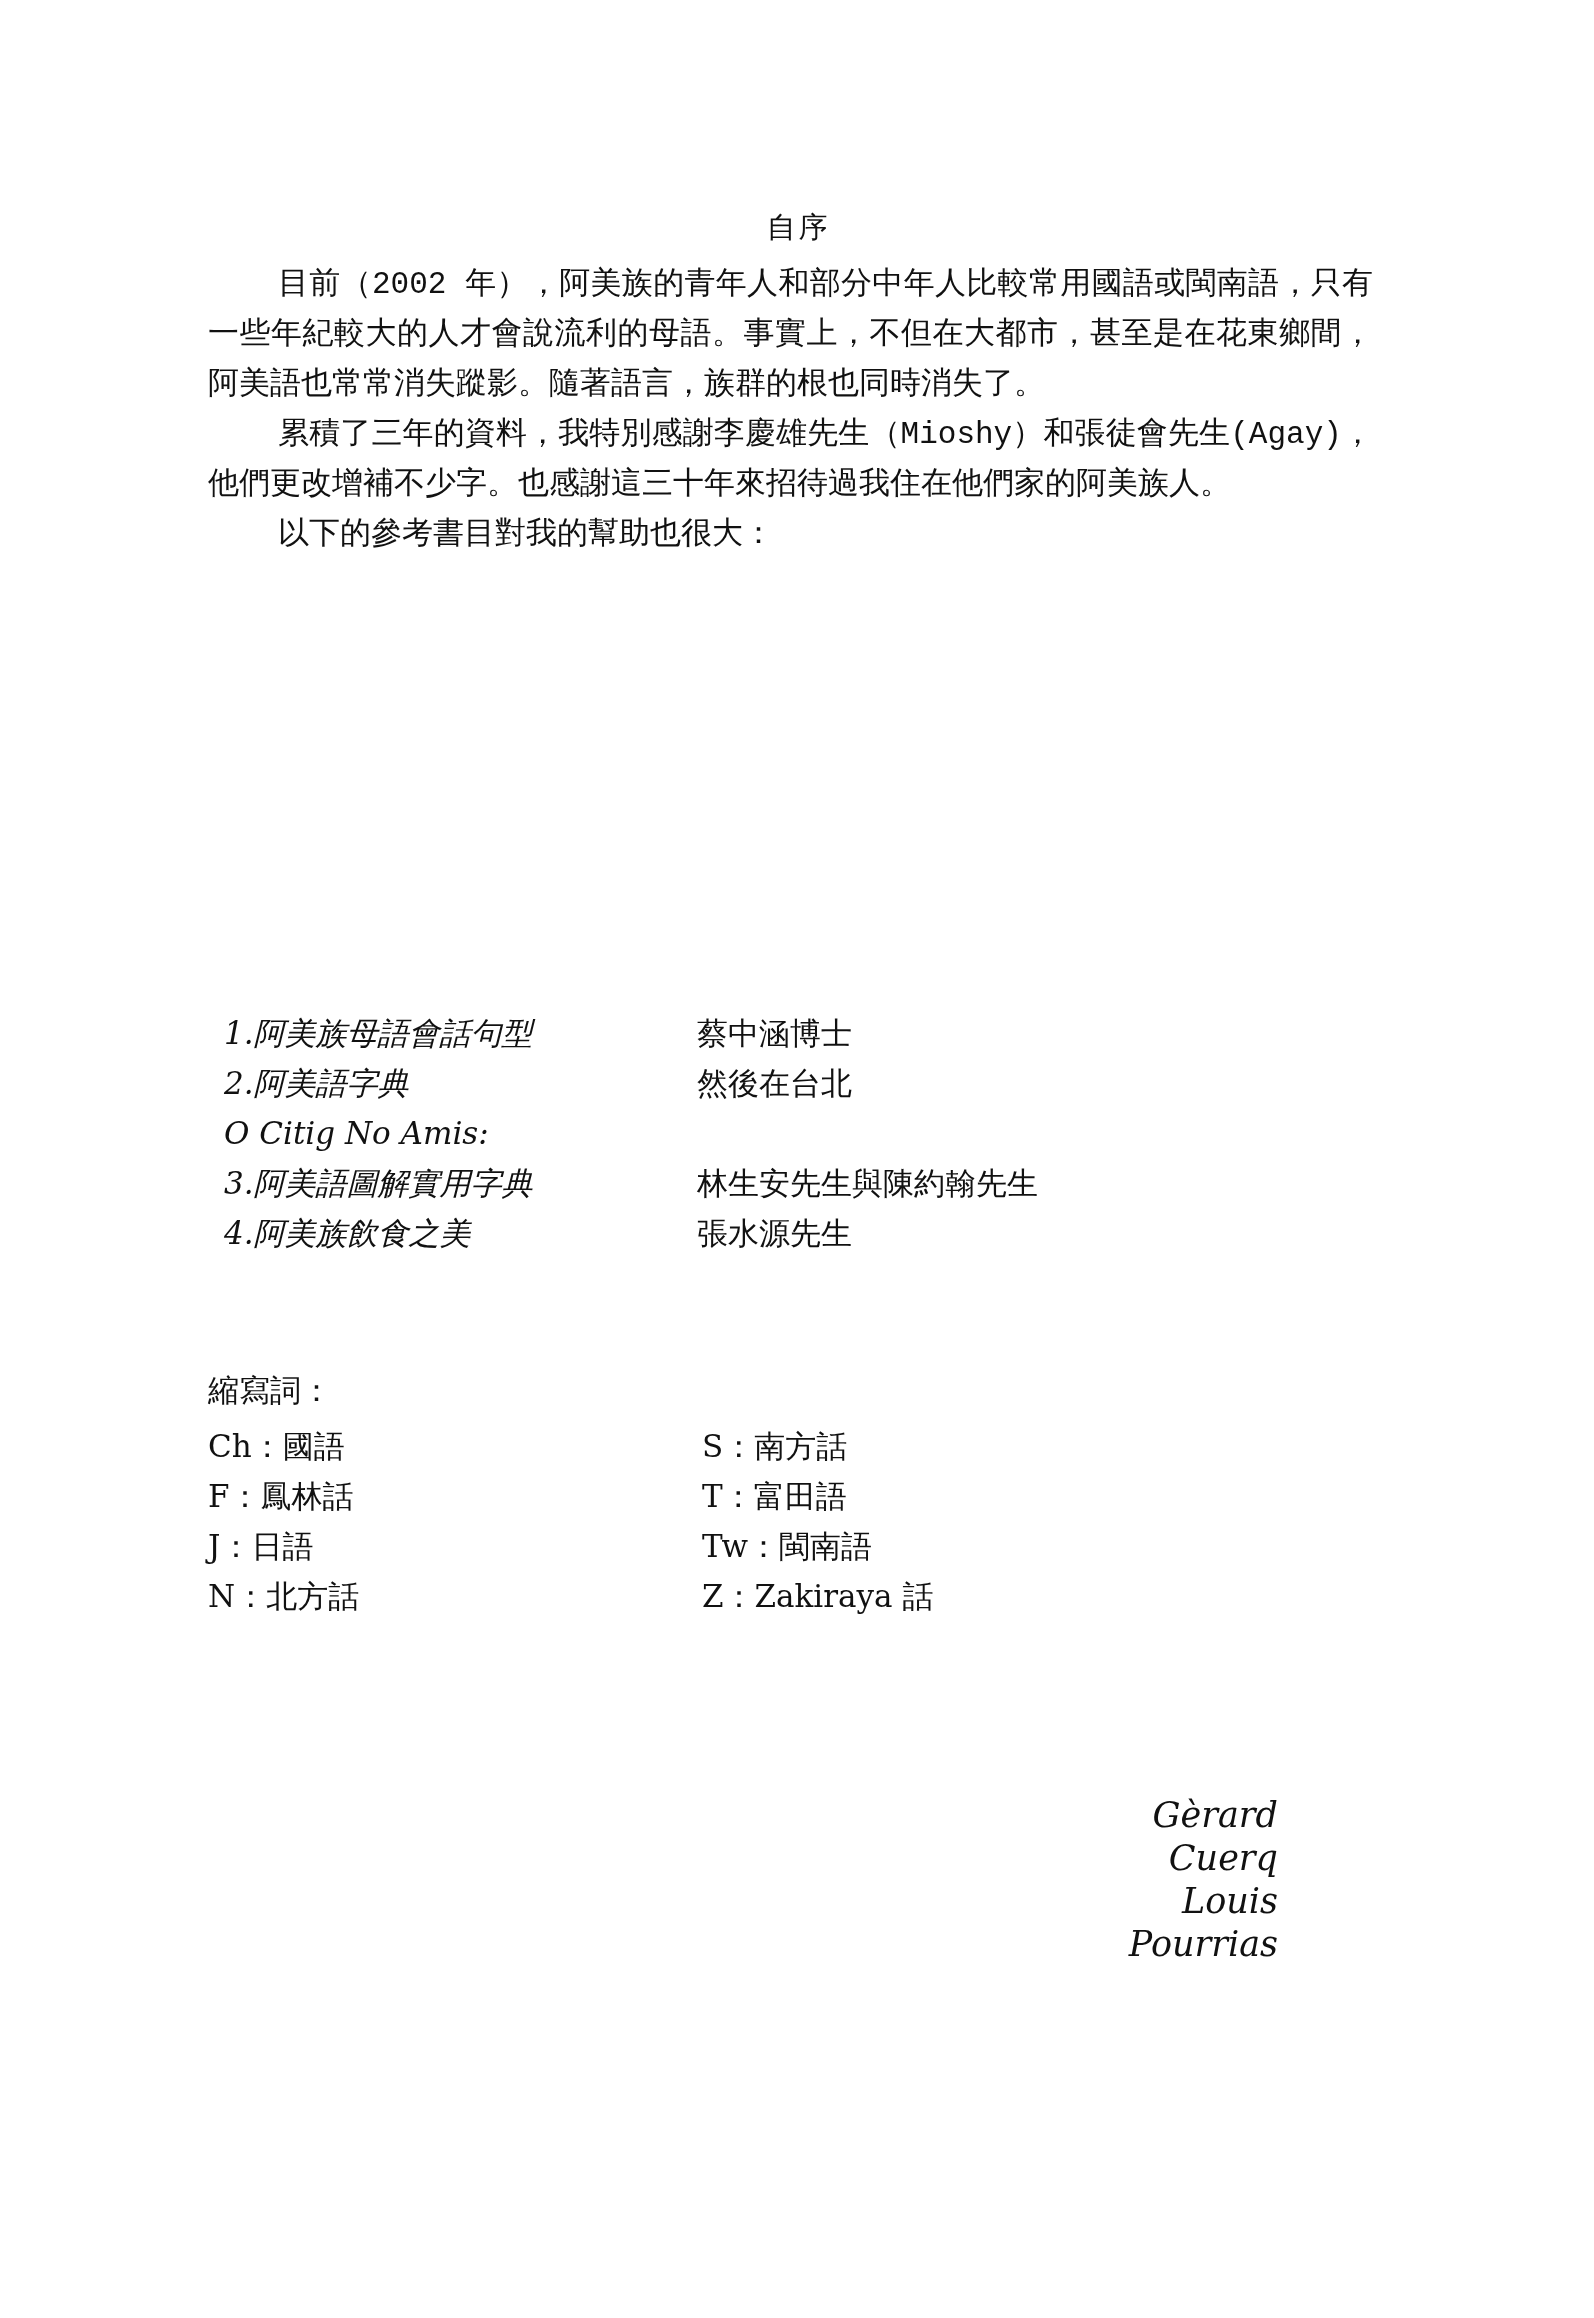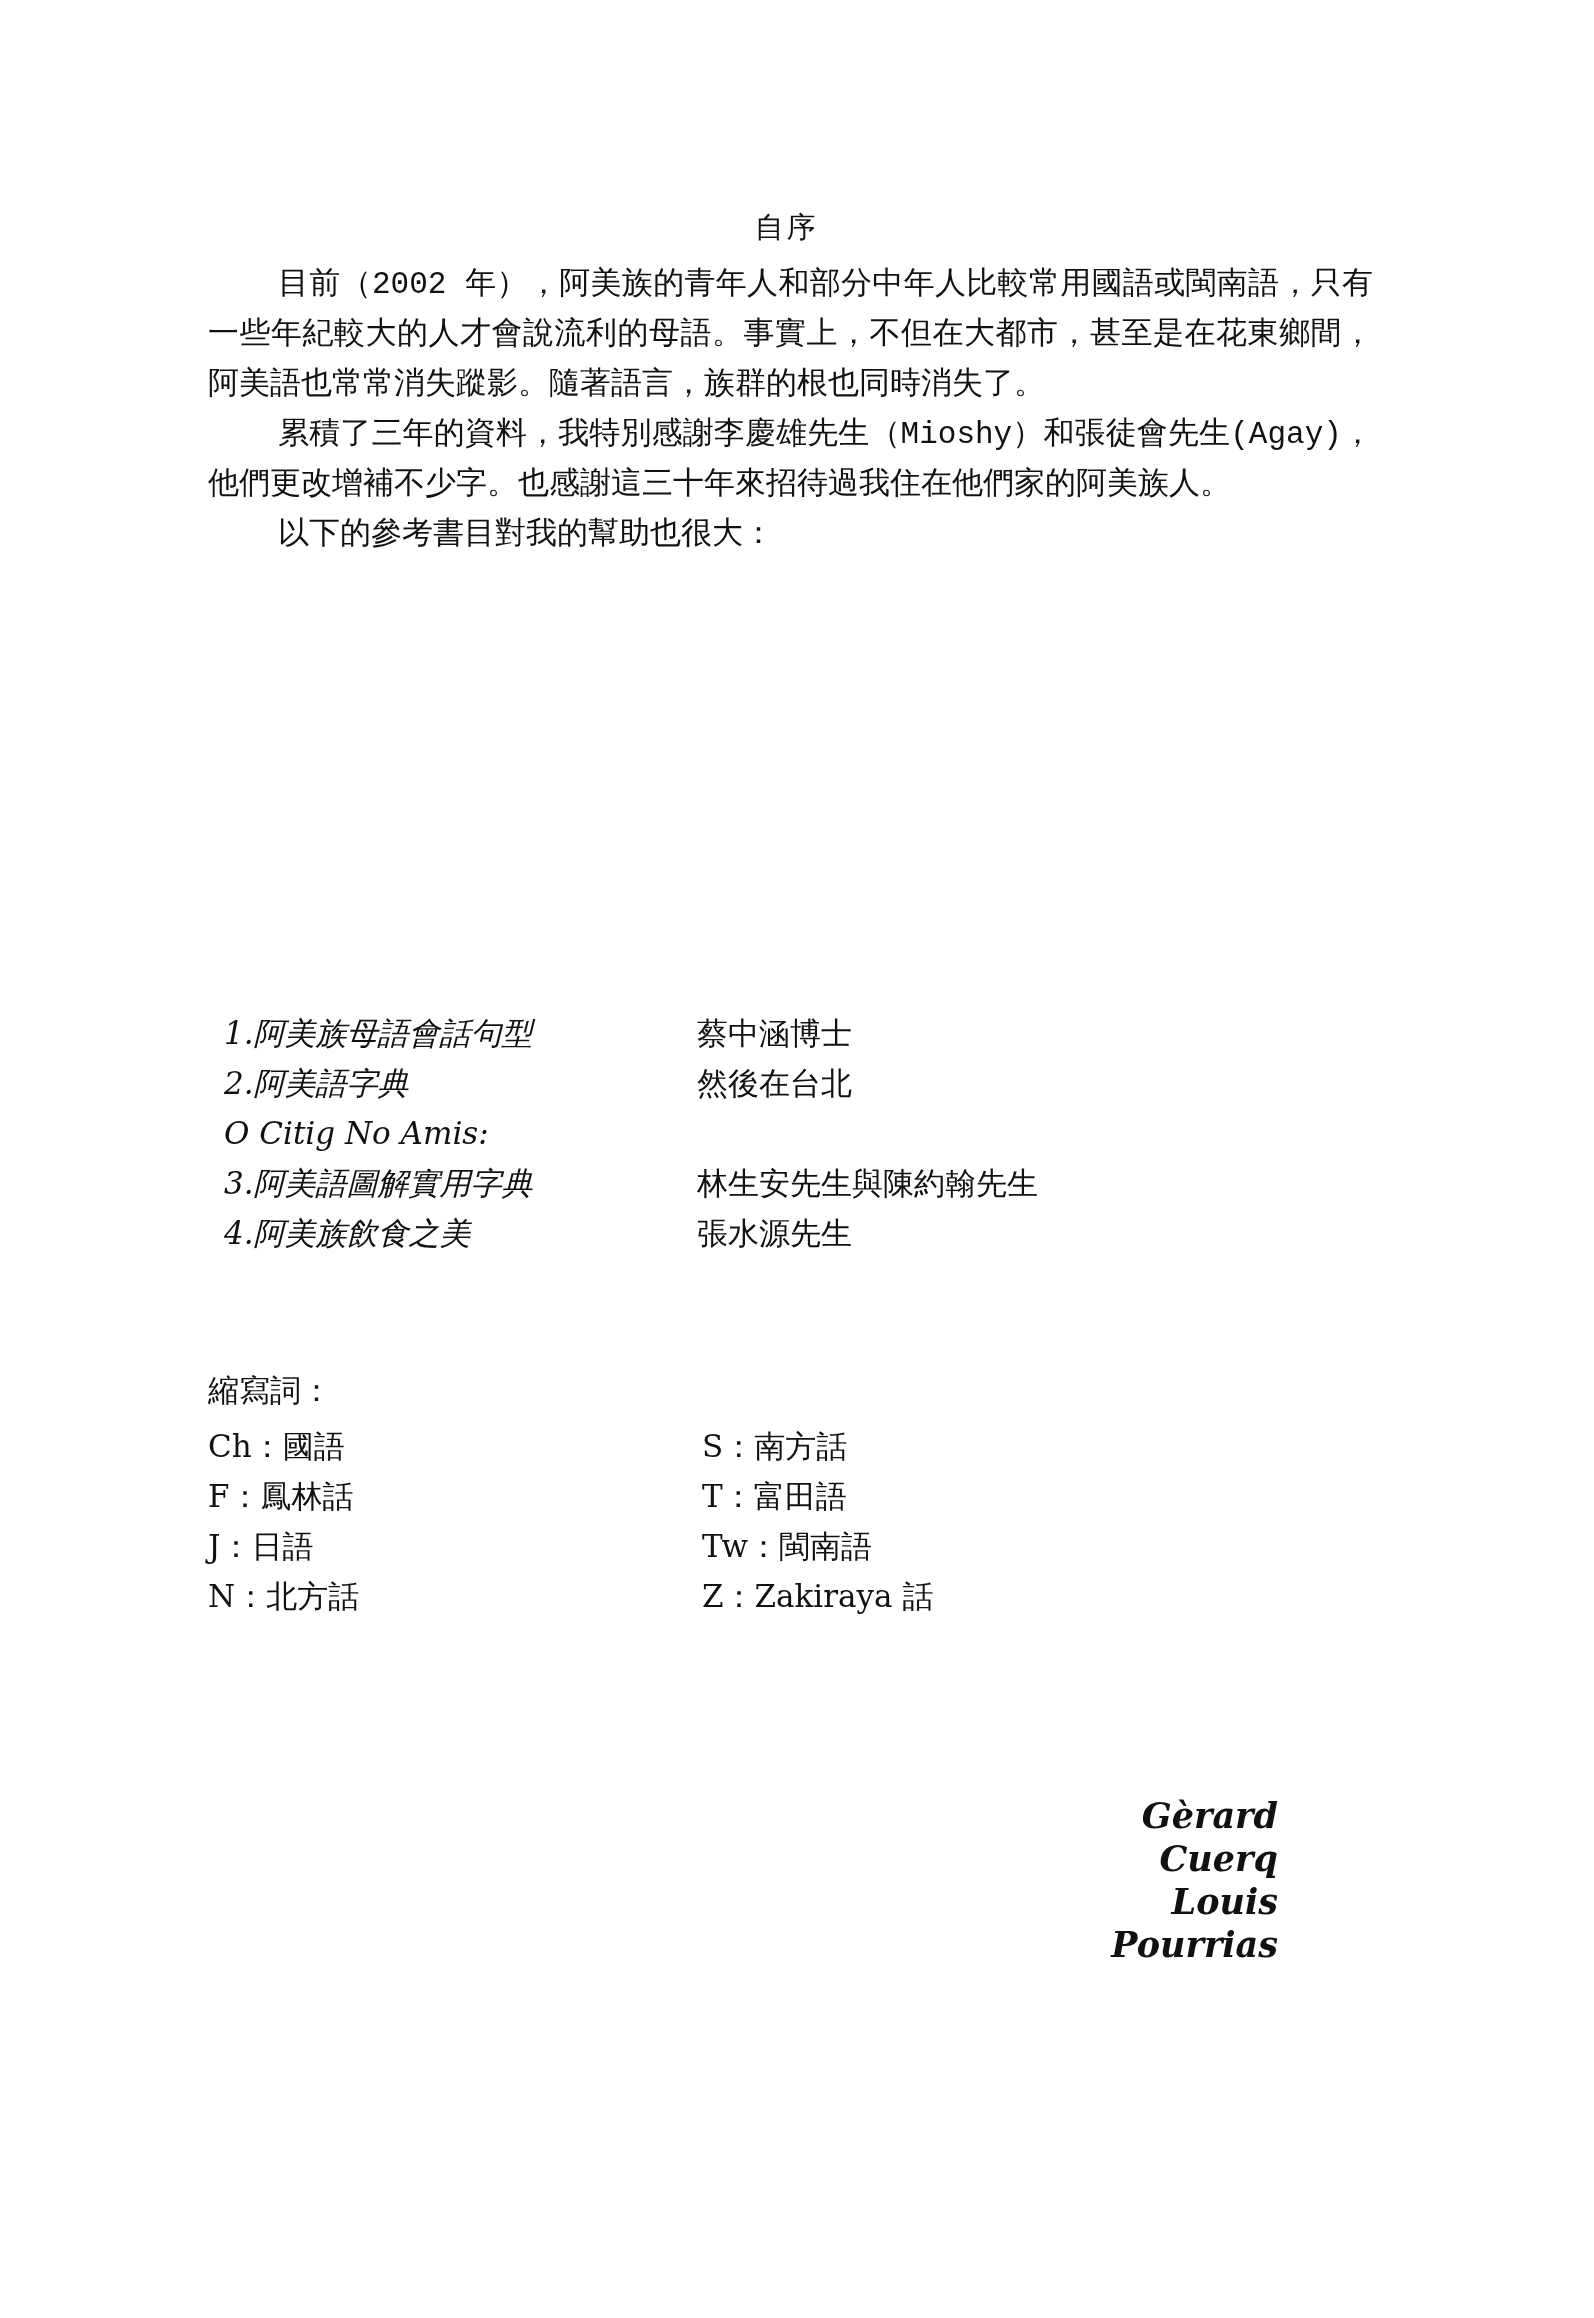--- a/index.html
+++ b/index.html
@@ -1,34 +1,34 @@
 <!DOCTYPE html>
 <html style="font-size:10.6px"><head>
 <meta charset="utf-8">
 <style>
   html, body { margin: 0; padding: 0; background: #ffffff; }
   body { width: 1595px; height: 2319px; position: relative; overflow: hidden;
          font-family: "DejaVu Serif", "Liberation Serif", serif; color: #111; }
   .page { position: absolute; left: 0; top: 0; width: 1595px; height: 2319px; }
-  .title { position: absolute; top: 208px; left: 0; width: 1573px; text-align: center;
+  .title { position: absolute; top: 208px; left: 12px; width: 1573px; text-align: center;
            font-size: 29px; letter-spacing: 2.7px; }
   .body { position: absolute; left: 208px; top: 260px; width: 1165px;
           font-size: 31px; line-height: 50px; text-align: justify; }
   .body p { margin: 0; text-indent: 70px; font-family: Liberation Mono, monospace; }
   .refs { position: absolute; left: 208px; top: 1008px; font-size: 31px; }
   .ref-row { position: relative; height: 50px; line-height: 50px; white-space: nowrap; }
   .ref-row .t { position: absolute; left: 16px; font-style: italic; }
   .ref-row .a { position: absolute; left: 489px; }
   .abbr-head { position: absolute; left: 208px; top: 1370px; font-size: 31px; font-family: Liberation Serif, serif; }
   .abbr { position: absolute; left: 208px; top: 1421px; font-size: 31px; }
   .abbr-row { position: relative; height: 50px; line-height: 50px; white-space: nowrap; }
   .abbr-row .l { position: absolute; left: 0; }
   .abbr-row .r { position: absolute; left: 494px; }
   .sig { position: absolute; left: 1038px; top: 1794px; font-size: 35px;
-         font-weight: bold; font-style: italic; line-height: 43px; text-align: right; width: 240px; }
+         font-weight: normal; font-style: italic; line-height: 43px; text-align: right; width: 240px; }
 </style>
 </head>
 <body>
 
 <div class="page">
   <div class="title">自序</div>
 
   <div class="body">
     <p>目前（2002 年），阿美族的青年人和部分中年人比較常用國語或閩南語，只有一些年紀較大的人才會說流利的母語。事實上，不但在大都市，甚至是在花東鄉間，阿美語也常常消失蹤影。隨著語言，族群的根也同時消失了。</p>
     <p>累積了三年的資料，我特別感謝李慶雄先生（Mioshy）和張徒會先生(Agay)，他們更改增補不少字。也感謝這三十年來招待過我住在他們家的阿美族人。</p>

